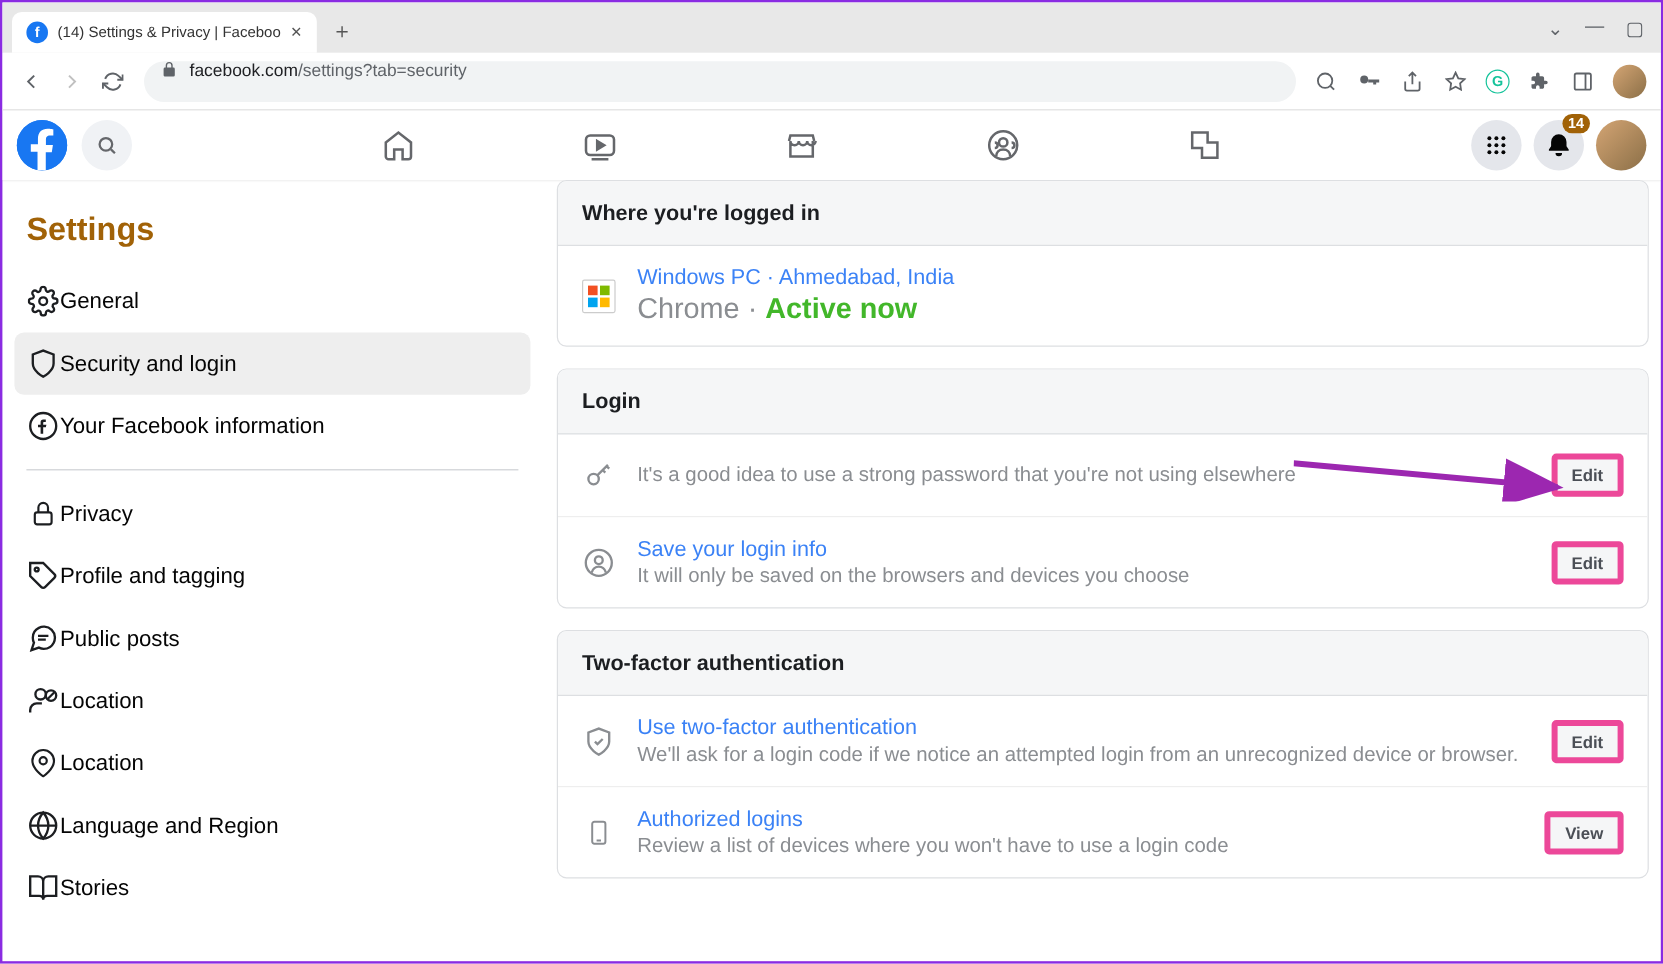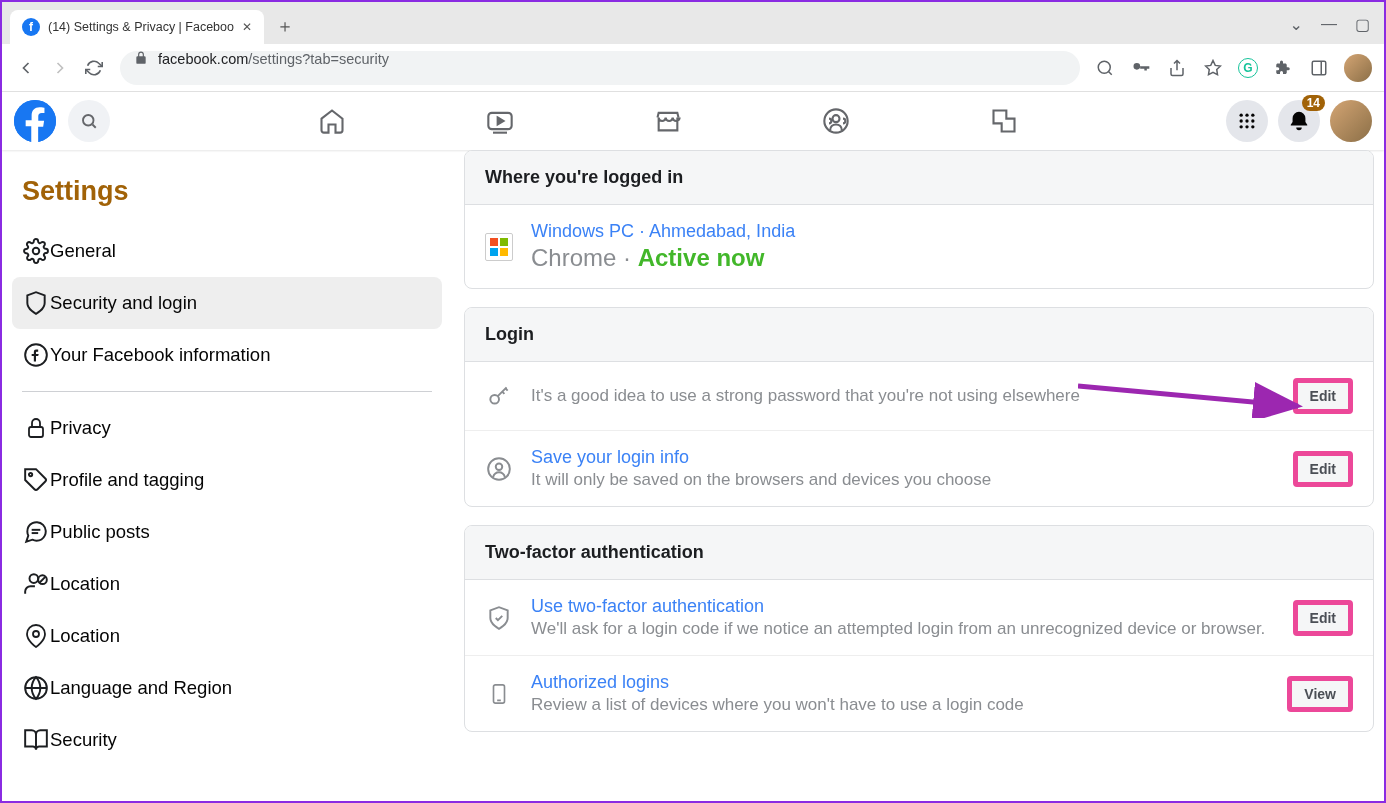--- a/index.html
+++ b/index.html
@@ -324,21 +324,21 @@
       </span>
       <span class="sidebar-label">Language and Region</span>
     </div>
 
     <div class="sidebar-item">
       <span class="sidebar-icon">
         <svg width="26" height="26" viewBox="0 0 24 24" fill="none" stroke="currentColor" stroke-width="1.8">
             <path d="M2 3h6a4 4 0 014 4v14a3 3 0 00-3-3H2zM22 3h-6a4 4 0 00-4 4v14a3 3 0 013-3h7z"></path>
           </svg>
       </span>
-      <span class="sidebar-label">Security</span>
+      <span class="sidebar-label">Stories</span>
     </div>
   </div>
 
   <div class="main">
     <div class="card">
       <div class="card-header">Where you're logged in</div>
       <div class="card-row">
         <span>
           <span class="windows-icon">
               <div></div>

